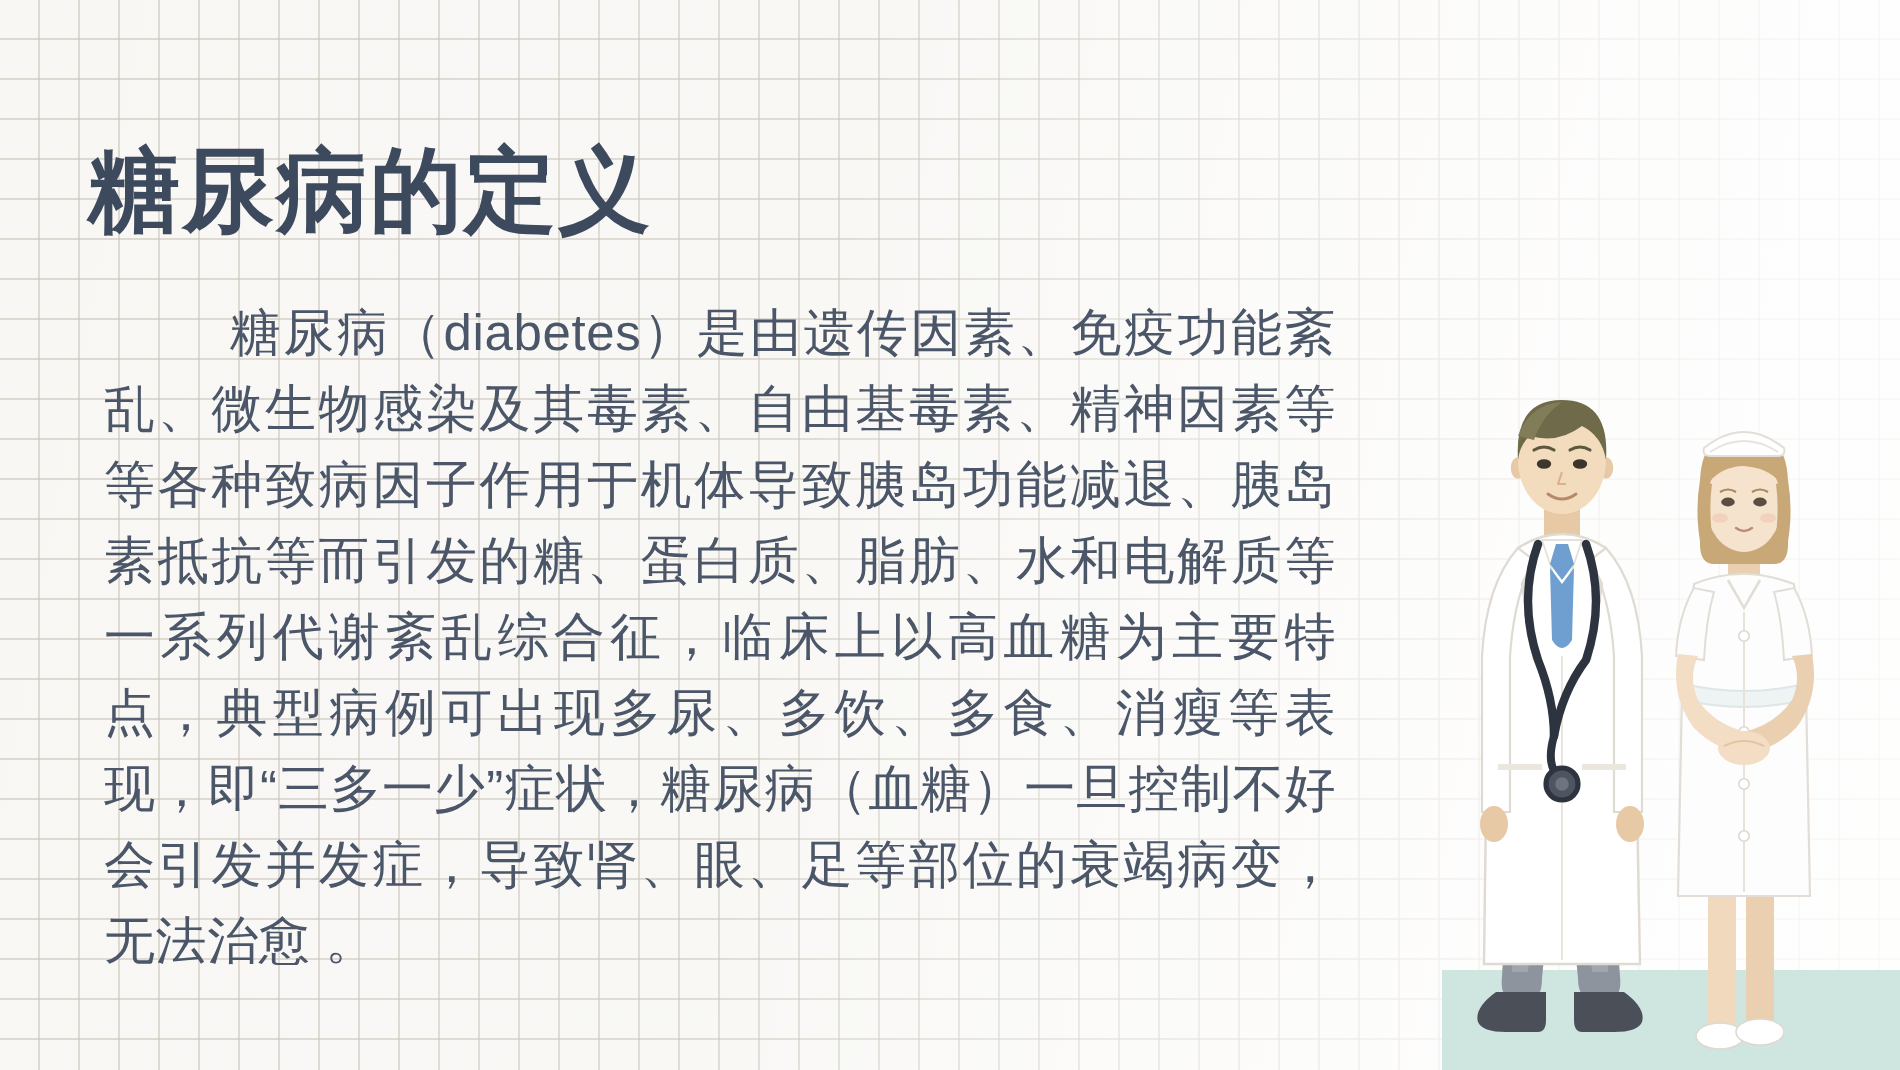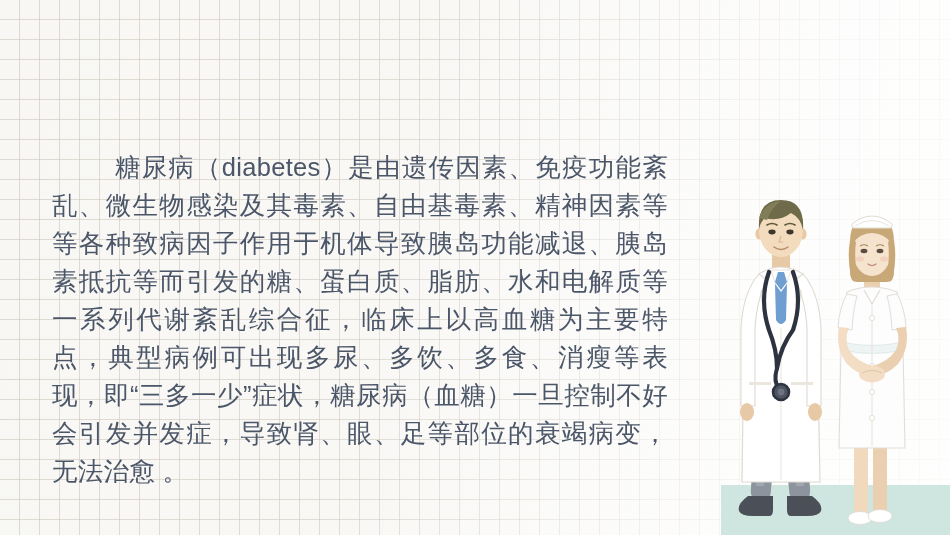--- a/index.html
+++ b/index.html
@@ -88,20 +88,21 @@
   .figure-svg { position: absolute; left: 0; top: 0; }
 </style>
 </head>
 <body>
 
 <div id="slide">
 
   <div class="grid-bg"></div>
   <div class="grid-wash"></div>
 
+  <h1 class="title">糖尿病的定义</h1>
 
   <div class="body-text">
     <span class="indent"></span><span>糖尿病（diabetes）是由遗传因素、免疫功能紊乱、微生物感染及其毒素、自由基毒素、精神因素等等各种致病因子作用于机体导致胰岛功能减退、胰岛素抵抗等而引发的糖、蛋白质、脂肪、水和电解质等一系列代谢紊乱综合征，临床上以高血糖为主要特点，典型病例可出现多尿、多饮、多食、消瘦等表现，即“三多一少”症状，糖尿病（血糖）一旦控制不好会引发并发症，导致肾、眼、足等部位的衰竭病变，无法治愈 。</span>
   </div>
 
   <div class="illus">
     <div class="floor"></div>
 
     <svg class="figure-svg" width="229" height="339" viewBox="0 0 229 339">
 

